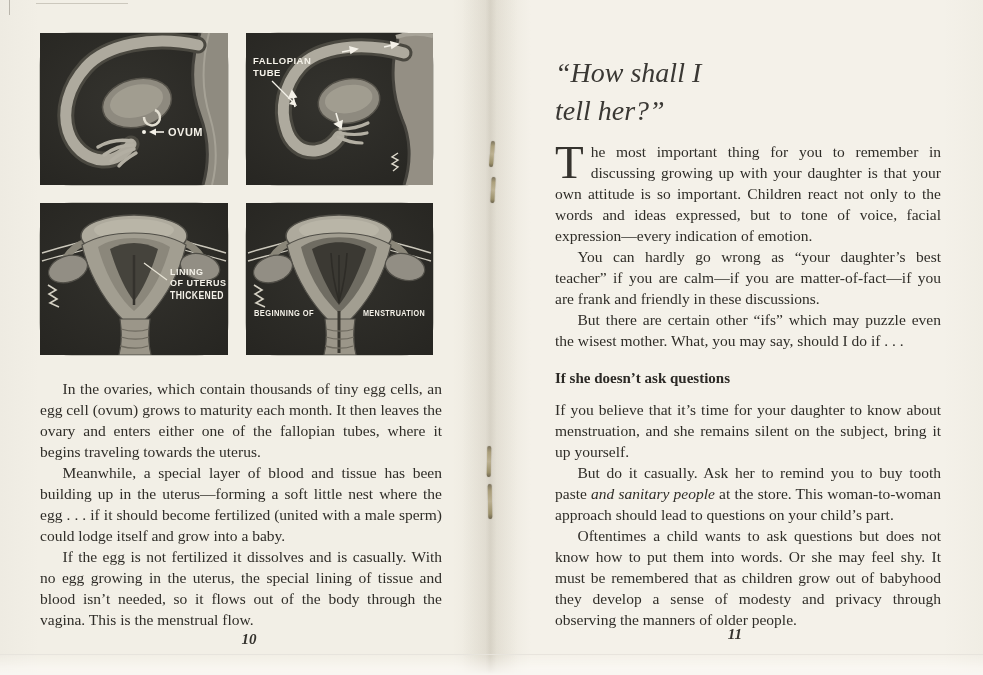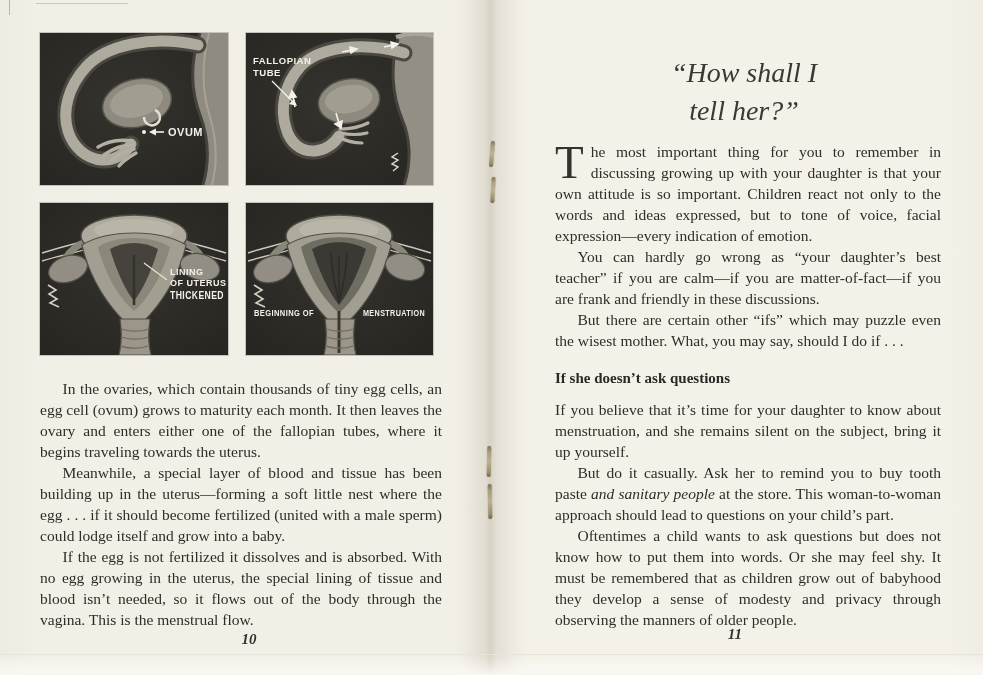--- a/index.html
+++ b/index.html
@@ -10,32 +10,32 @@
   }
   .gutter{position:absolute;left:462px;top:0;width:56px;height:675px;pointer-events:none;
     background:linear-gradient(90deg,rgba(110,100,80,0) 0%,rgba(110,100,80,.08) 42%,rgba(110,100,80,.15) 50%,rgba(110,100,80,.06) 62%,rgba(110,100,80,0) 100%);}
   .bottom-edge{position:absolute;left:0;bottom:0;width:983px;height:20px;
     background:linear-gradient(180deg,rgba(255,255,255,0) 0%,rgba(255,253,250,.55) 70%,#f8f6f1 100%);
     border-top:1px solid rgba(200,195,183,.35);}
   .scanline-v{position:absolute;left:9px;top:0;width:1px;height:15px;background:#b9b5ab;}
   .scanline-h{position:absolute;left:36px;top:3px;width:92px;height:1px;background:#ccc8bd;}
 
   
-  .fig{position:absolute;box-shadow:0 0 0 1px rgba(60,58,52,.25);}
+  .fig{position:absolute;box-shadow:0 0 0 1px rgba(60,58,52,.25);border-radius:32px;}
   .fig svg{display:block;}
   .fig text{font-family:"Liberation Sans","DejaVu Sans",sans-serif;font-weight:bold;fill:#f4f1e8;letter-spacing:.5px;}
 
   
   .text-block{position:absolute;text-align:justify;font-size:15.5px;line-height:21px;}
   .text-block p{margin:0;}
   p.indent{text-indent:1.45em;}
   p.noindent{text-indent:0;}
   .section-heading{font-size:15px;font-weight:bold;margin:17px 0 10px 0;text-align:left;color:#2b2925;}
   .dropcap{float:left;font-size:47px;line-height:36px;padding:3px 7px 0 0;color:#35332e;}
-  .chapter-title{position:absolute;left:555px;top:54px;width:378px;text-align:center;
+  .chapter-title{position:absolute;left:555px;top:54px;width:378px;text-align:left;
     font-style:italic;font-size:28px;line-height:38px;color:#3a3834;}
   .page-num{position:absolute;font-style:italic;font-size:15px;color:#35332e;font-weight:bold;}
   em{font-style:italic;}
 
   
   .staple{position:absolute;width:4px;border-radius:2px;
     background:linear-gradient(180deg,#7e7660 0%,#b3a781 20%,#c7bc9c 50%,#a2976f 85%,#6e664f 100%);
     box-shadow:0 0 1px rgba(80,70,50,.6);}
 </style>
 </head>
@@ -219,21 +219,21 @@
           <path d="M79,143 C90,146 99,146 107,143"></path>
       </g>
       <text x="8" y="113" font-size="9.5" textLength="60" lengthAdjust="spacingAndGlyphs">BEGINNING OF</text>
       <text x="117" y="113" font-size="9.5" textLength="62" lengthAdjust="spacingAndGlyphs">MENSTRUATION</text>
     </svg>
   </div>
 
   <div class="text-block" style="left:40px;top:378px;width:402px;">
     <p class="indent">In the ovaries, which contain thousands of tiny egg cells, an egg cell (ovum) grows to maturity each month. It then leaves the ovary and enters either one of the fallopian tubes, where it begins traveling towards the uterus.</p>
     <p class="indent">Meanwhile, a special layer of blood and tissue has been building up in the uterus—forming a soft little nest where the egg . . . if it should become fertilized (united with a male sperm) could lodge itself and grow into a baby.</p>
-    <p class="indent">If the egg is not fertilized it dissolves and is absorbed. With no egg growing in the uterus, the special lining of tissue and blood isn’t needed, so it flows out of the body through the vagina. This is the menstrual flow.</p>
+    <p class="indent">If the egg is not fertilized it dissolves and is casually. With no egg growing in the uterus, the special lining of tissue and blood isn’t needed, so it flows out of the body through the vagina. This is the menstrual flow.</p>
   </div>
   <div class="page-num" style="left:234px;top:631px;width:30px;text-align:center;">10</div>
 
   <div class="staple" style="left:490px;top:141px;height:26px;transform:rotate(5deg);"></div>
   <div class="staple" style="left:491px;top:177px;height:26px;transform:rotate(3deg);"></div>
   <div class="staple" style="left:487px;top:446px;height:31px;transform:rotate(1deg);"></div>
   <div class="staple" style="left:488px;top:484px;height:35px;transform:rotate(-1deg);"></div>
   <div class="gutter"></div>
 
   <div class="chapter-title">

